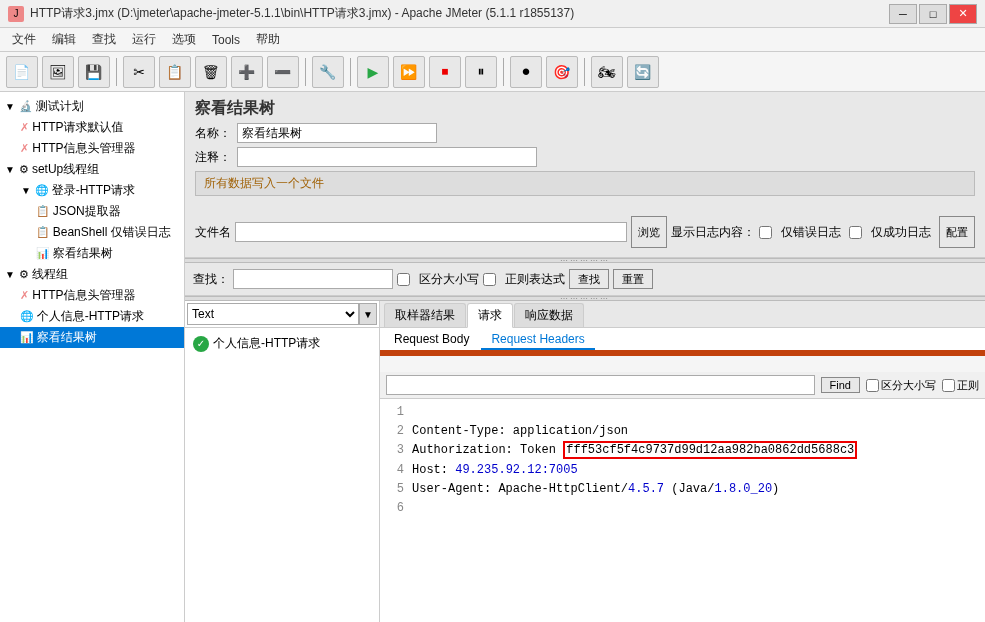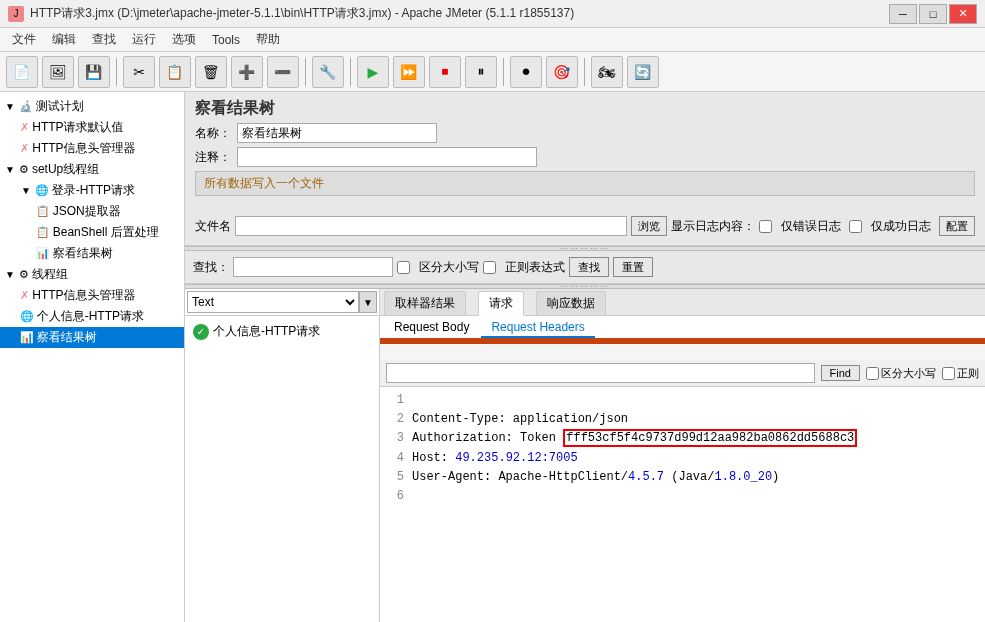--- a/index.html
+++ b/index.html
@@ -177,26 +177,26 @@
     }
     .file-input {
       flex: 1;
       border: 1px solid #aaa;
       background: #fff;
       padding: 2px 4px;
       font-size: 12px;
       height: 20px;
     }
     .small-btn {
-      padding: 1px 6px;
+      padding: 8px 6px;
       font-size: 11px;
       border: 1px solid #888;
       background: #e8e8e8;
       cursor: pointer;
-      height: 20px;
+      height: 32px;
     }
 
     
     .checkbox-row {
       display: flex;
       align-items: center;
       gap: 8px;
     }
     .checkbox-label {
       display: flex;
@@ -302,21 +302,21 @@
       border-bottom: 1px solid #ccc;
       padding: 2px 4px 0 4px;
     }
     .tab {
       padding: 3px 10px;
       font-size: 12px;
       cursor: pointer;
       border: 1px solid #ccc;
       border-bottom: none;
       background: #ddd;
-      margin-right: 12px;
+      margin-right: 1px;
       border-radius: 3px 3px 0 0;
     }
     .tab.active {
       background: #fff;
       border-bottom: 1px solid #fff;
       margin-bottom: -1px;
     }
 
     
     .sub-tabs-row {
@@ -493,21 +493,21 @@
     </div>
     <div class="tree-item" style="padding-left:32px">
       <div class="inner">
         <span class="tree-icon">📋</span>
         <span>JSON提取器</span>
       </div>
     </div>
     <div class="tree-item" style="padding-left:32px">
       <div class="inner">
         <span class="tree-icon">📋</span>
-        <span>BeanShell 后置处理</span>
+        <span>BeanShell 仅错误日志</span>
       </div>
     </div>
     <div class="tree-item" style="padding-left:32px">
       <div class="inner">
         <span class="tree-icon">📊</span>
         <span>察看结果树</span>
       </div>
     </div>
     <div class="tree-item">
       <div class="inner">

